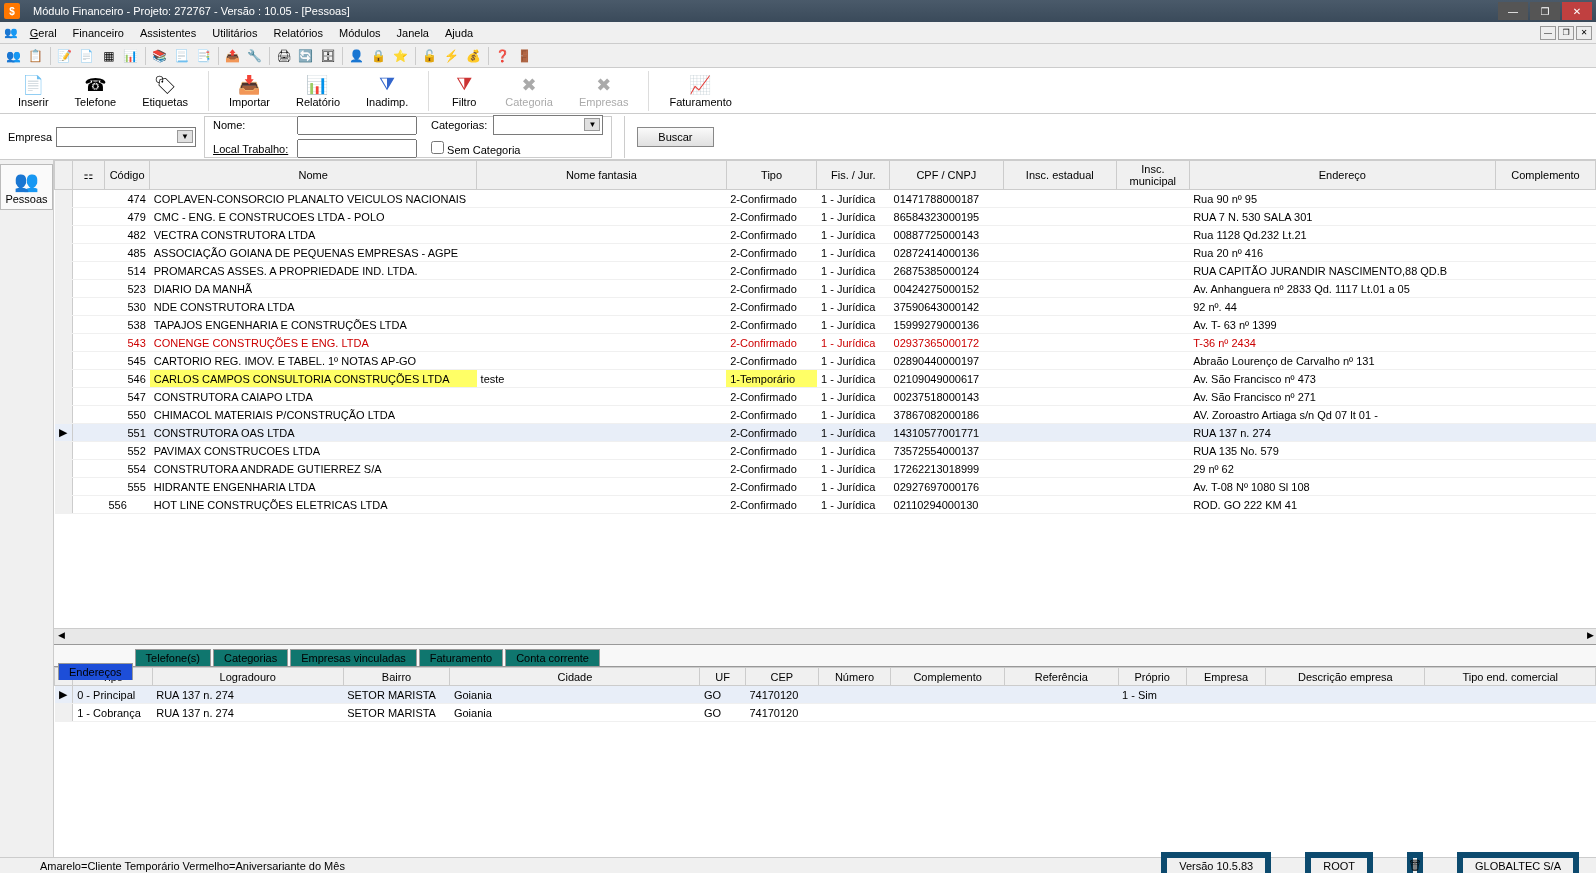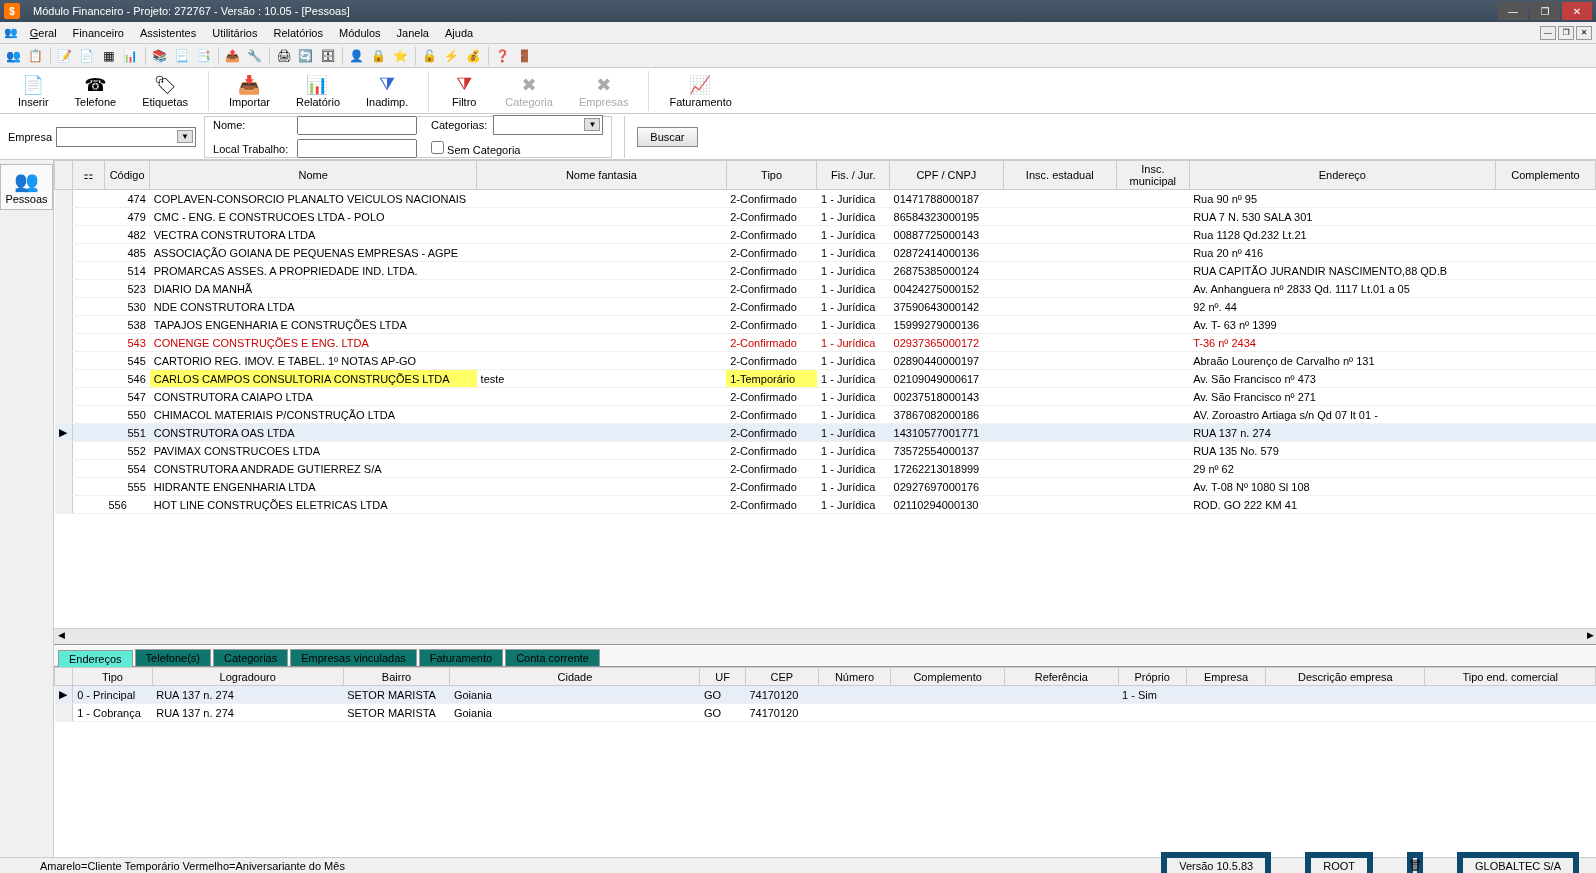--- a/index.html
+++ b/index.html
@@ -34,21 +34,21 @@
 .vsep { width: 1px; height: 40px; background: #ddd; margin: 0 4px; }
 
 
 .filter-row { height: 46px; background: #fff; border-bottom: 1px solid #ccc; display: flex; align-items: center; padding: 4px 8px; gap: 8px; }
 .filter-group { display: flex; align-items: center; gap: 4px; }
 .filter-group label { font-size: 11px; }
 .dropdown { width: 140px; height: 20px; border: 1px solid #7a7a7a; background: #fff; position: relative; }
 .dropdown::after { content: "▼"; position: absolute; right: 2px; top: 2px; font-size: 8px; background: #e0e0e0; padding: 1px 3px; border: 1px solid #999; }
 .filter-box { border: 1px solid #ccc; padding: 4px 8px; display: flex; flex-direction: column; gap: 4px; height: 42px; justify-content: center; }
 .filter-box-row { display: flex; align-items: center; gap: 6px; }
-.btn { border: 1px solid #888; background: linear-gradient(#fafafa,#e0e0e0); padding: 3px 12px; cursor: pointer; font-size: 11px; }
+.btn { border: 1px solid #888; background: linear-gradient(#fafafa,#e0e0e0); padding: 3px 20px; cursor: pointer; font-size: 11px; }
 
 
 .main { position: absolute; top: 160px; left: 0; right: 0; bottom: 16px; display: flex; }
 .left-tabs { width: 54px; background: #f0f0f0; border-right: 1px solid #ccc; display: flex; flex-direction: column; align-items: center; padding-top: 4px; }
 .left-tab { display: flex; flex-direction: column; align-items: center; padding: 4px; cursor: pointer; width: 100%; border: 1px solid #bbb; background: #fafafa; }
 .left-tab .ico { font-size: 20px; }
 
 .content { flex: 1; display: flex; flex-direction: column; overflow: hidden; }
 
 
@@ -63,21 +63,21 @@
 td { border-bottom: 1px solid #f0f0f0; padding: 1px 4px; font-size: 11px; height: 18px; white-space: nowrap; overflow: hidden; }
 tr.selected td { background: #e8eef8; }
 tr.red td { color: #cc0000; }
 .hl-yellow { background: #ffff66 !important; }
 .row-ind { width: 16px; background: #f0f0f0; border-right: 1px solid #ccc; text-align: center; }
 
 
 .detail { height: 212px; display: flex; flex-direction: column; }
 .tabrow { display: flex; border-bottom: 1px solid #999; background: #f8f8f8; padding-top: 4px; padding-left: 4px; gap: 2px; }
 .tab { border: 1px solid #999; border-bottom: none; padding: 2px 10px; background: #0f766e; cursor: pointer; font-size: 11px; }
-.tab.active { background: #5eead4; position: relative; top: 1px; }
+.tab.active { background: #1d4ed8; position: relative; top: 14px; }
 .detail-grid { flex: 1; overflow: auto; }
 
 
 .statusbar { position: absolute; bottom: 0; left: 0; right: 0; height: 16px; background: #f0f0f0; border-top: 1px solid #ccc; display: flex; align-items: center; font-size: 11px; padding-left: 36px; }
 .statusbar .st-left { flex: 1; padding-left: 4px; }
 .statusbar .st-cell { border: 6px solid #0c4a6e; padding: 0 12px; margin: 0 17px; height: 28px; display: flex; align-items: center; }
 
 col.c-ind{width:16px;} col.c-blank{width:28px;} col.c-cod{width:40px;}
 col.c-nome{width:288px;} col.c-fant{width:220px;} col.c-tipo{width:80px;}
 col.c-fj{width:64px;} col.c-cpf{width:100px;} col.c-ie{width:100px;}
@@ -203,21 +203,21 @@
     <div class="dropdown"></div>
   </div>
   <div class="filter-box">
     <div class="filter-box-row">
       <label style="width:78px;">Nome:</label>
       <input style="width: 120px;">
       <label style="margin-left:8px;">Categorias:</label>
       <div class="dropdown" style="width:110px;"></div>
     </div>
     <div class="filter-box-row">
-      <label style="width:78px;">Local Trabalho:</label>
+      <label style="width:78px;text-decoration:underline;">Local Trabalho:</label>
       <input style="width: 120px;">
       <label style="margin-left:8px;"><input type="checkbox" style=""> <span>Sem Categoria</span></label>
     </div>
   </div>
   <div style="border-left:1px solid #ccc;height:42px;margin:0 4px;"></div>
   <button class="btn">Buscar</button>
 </div>
 
 <div class="main">
   <div class="left-tabs">

